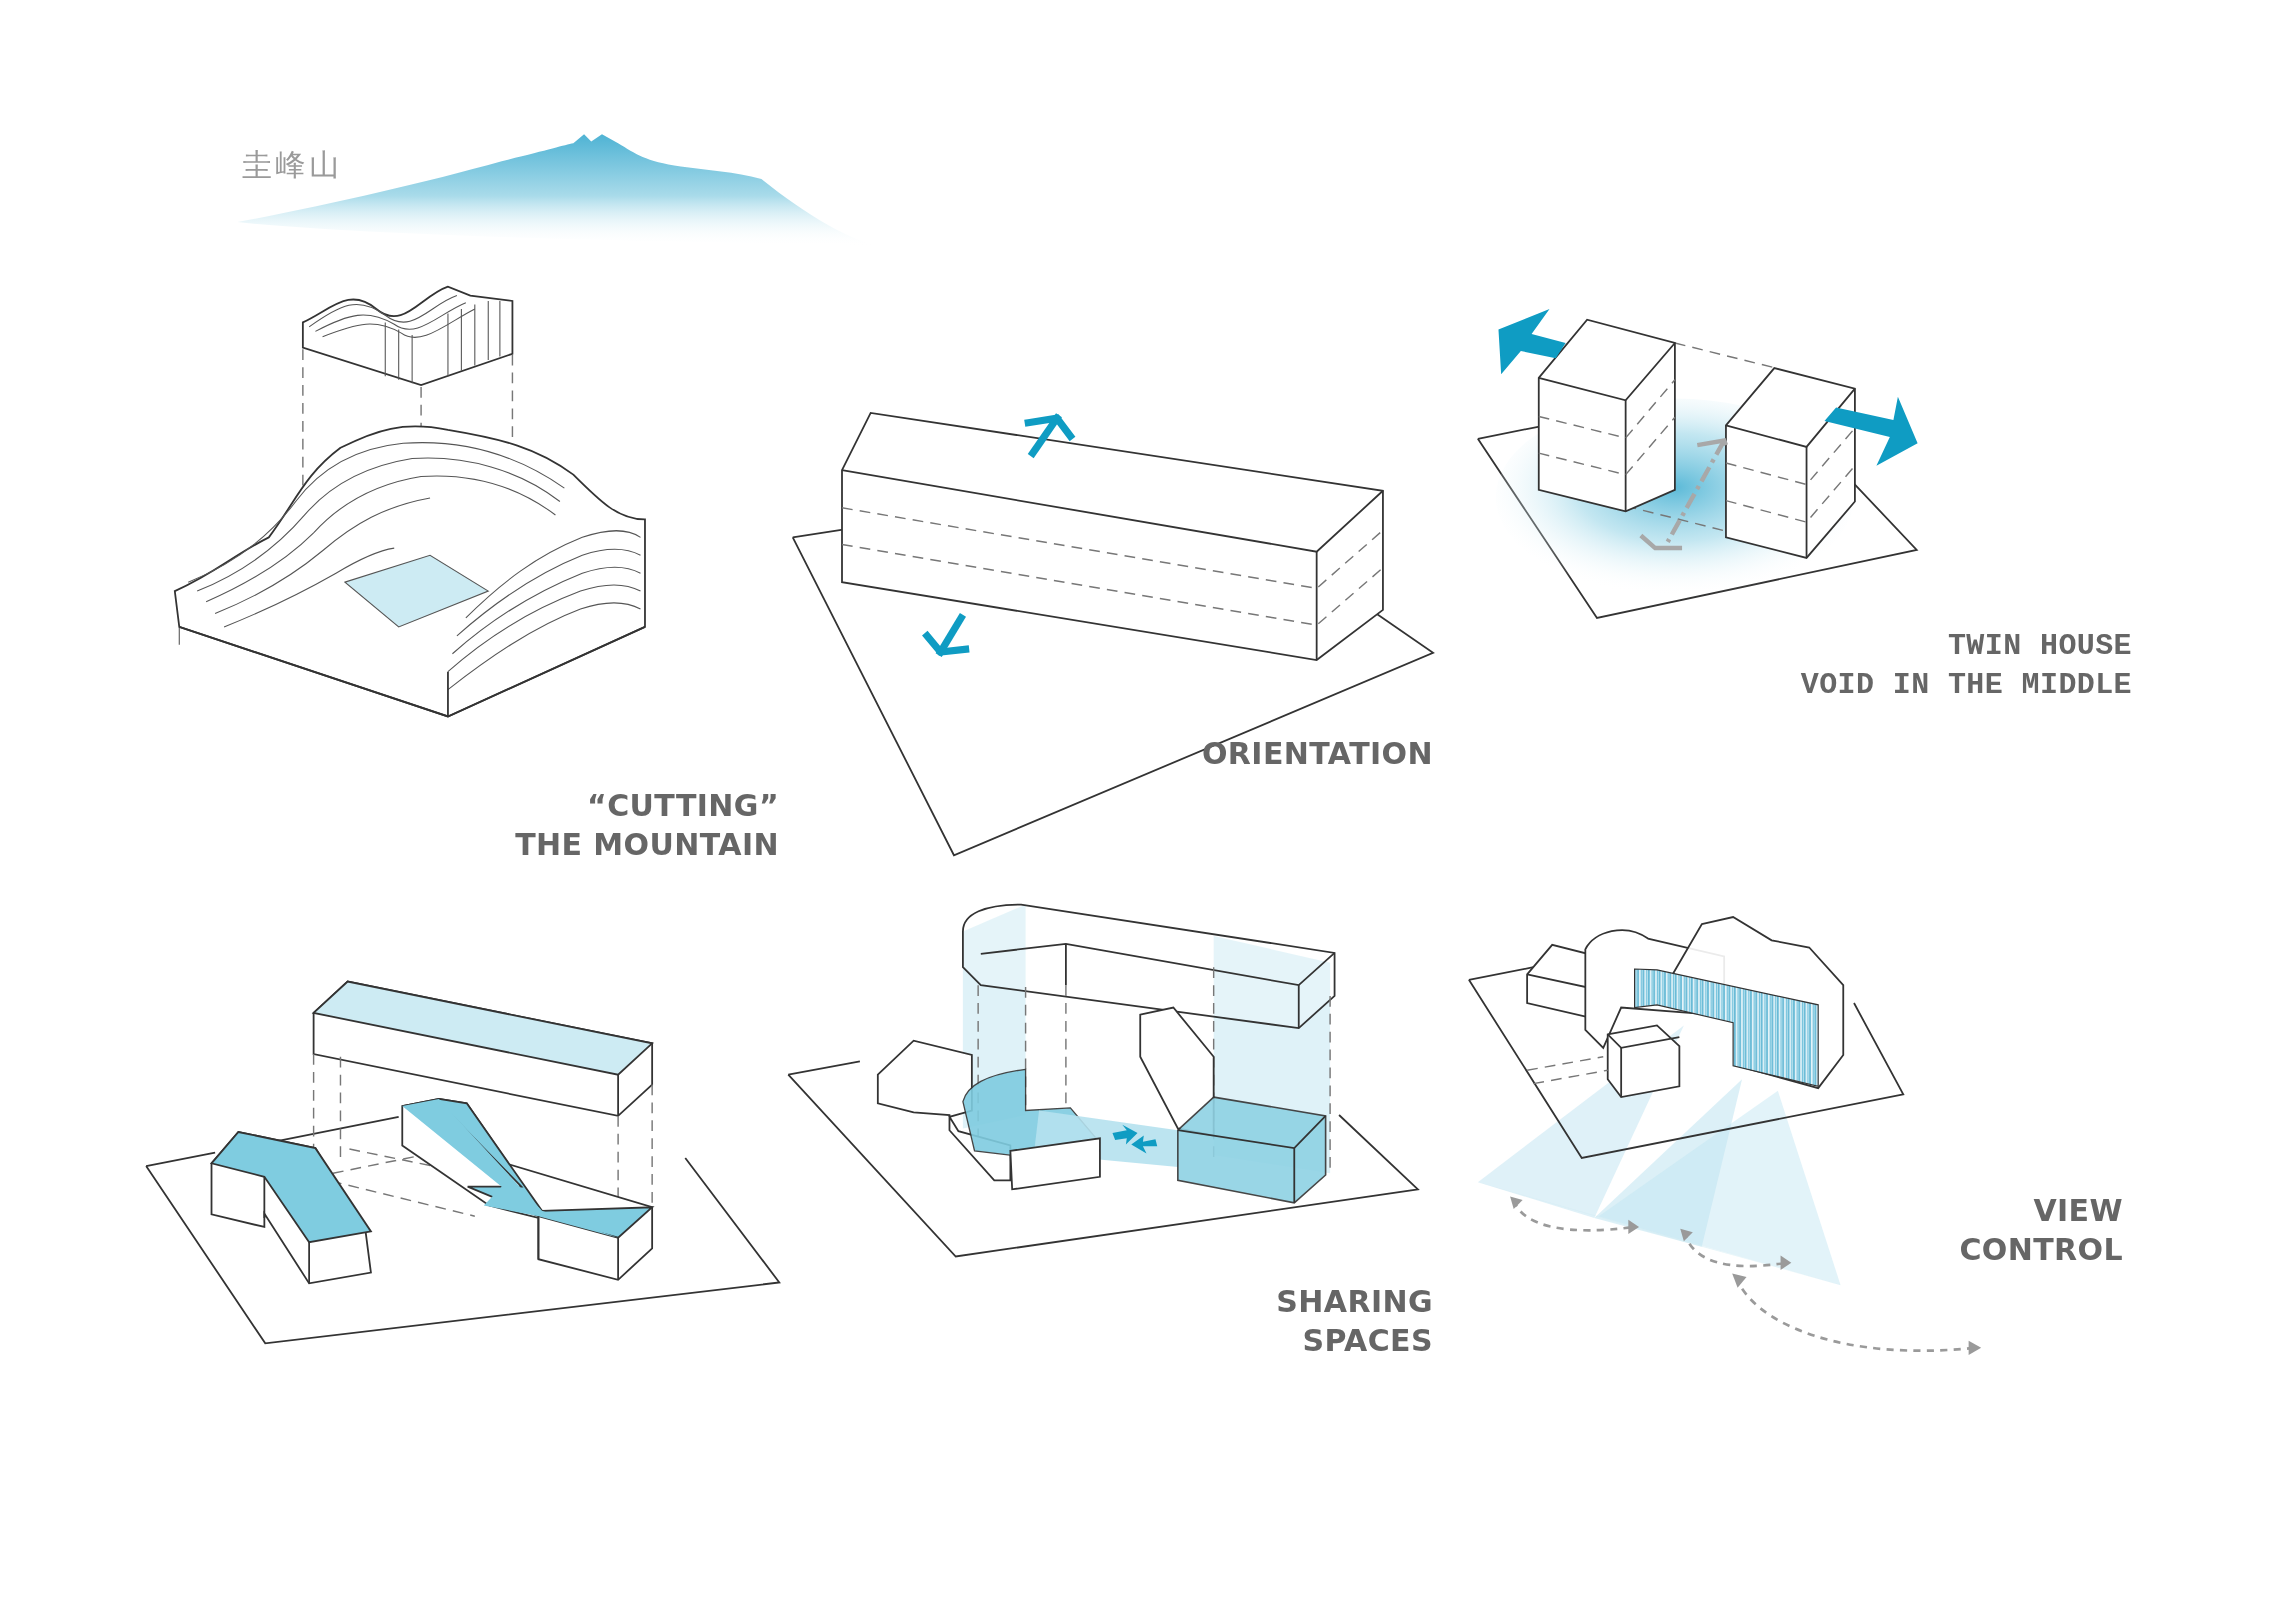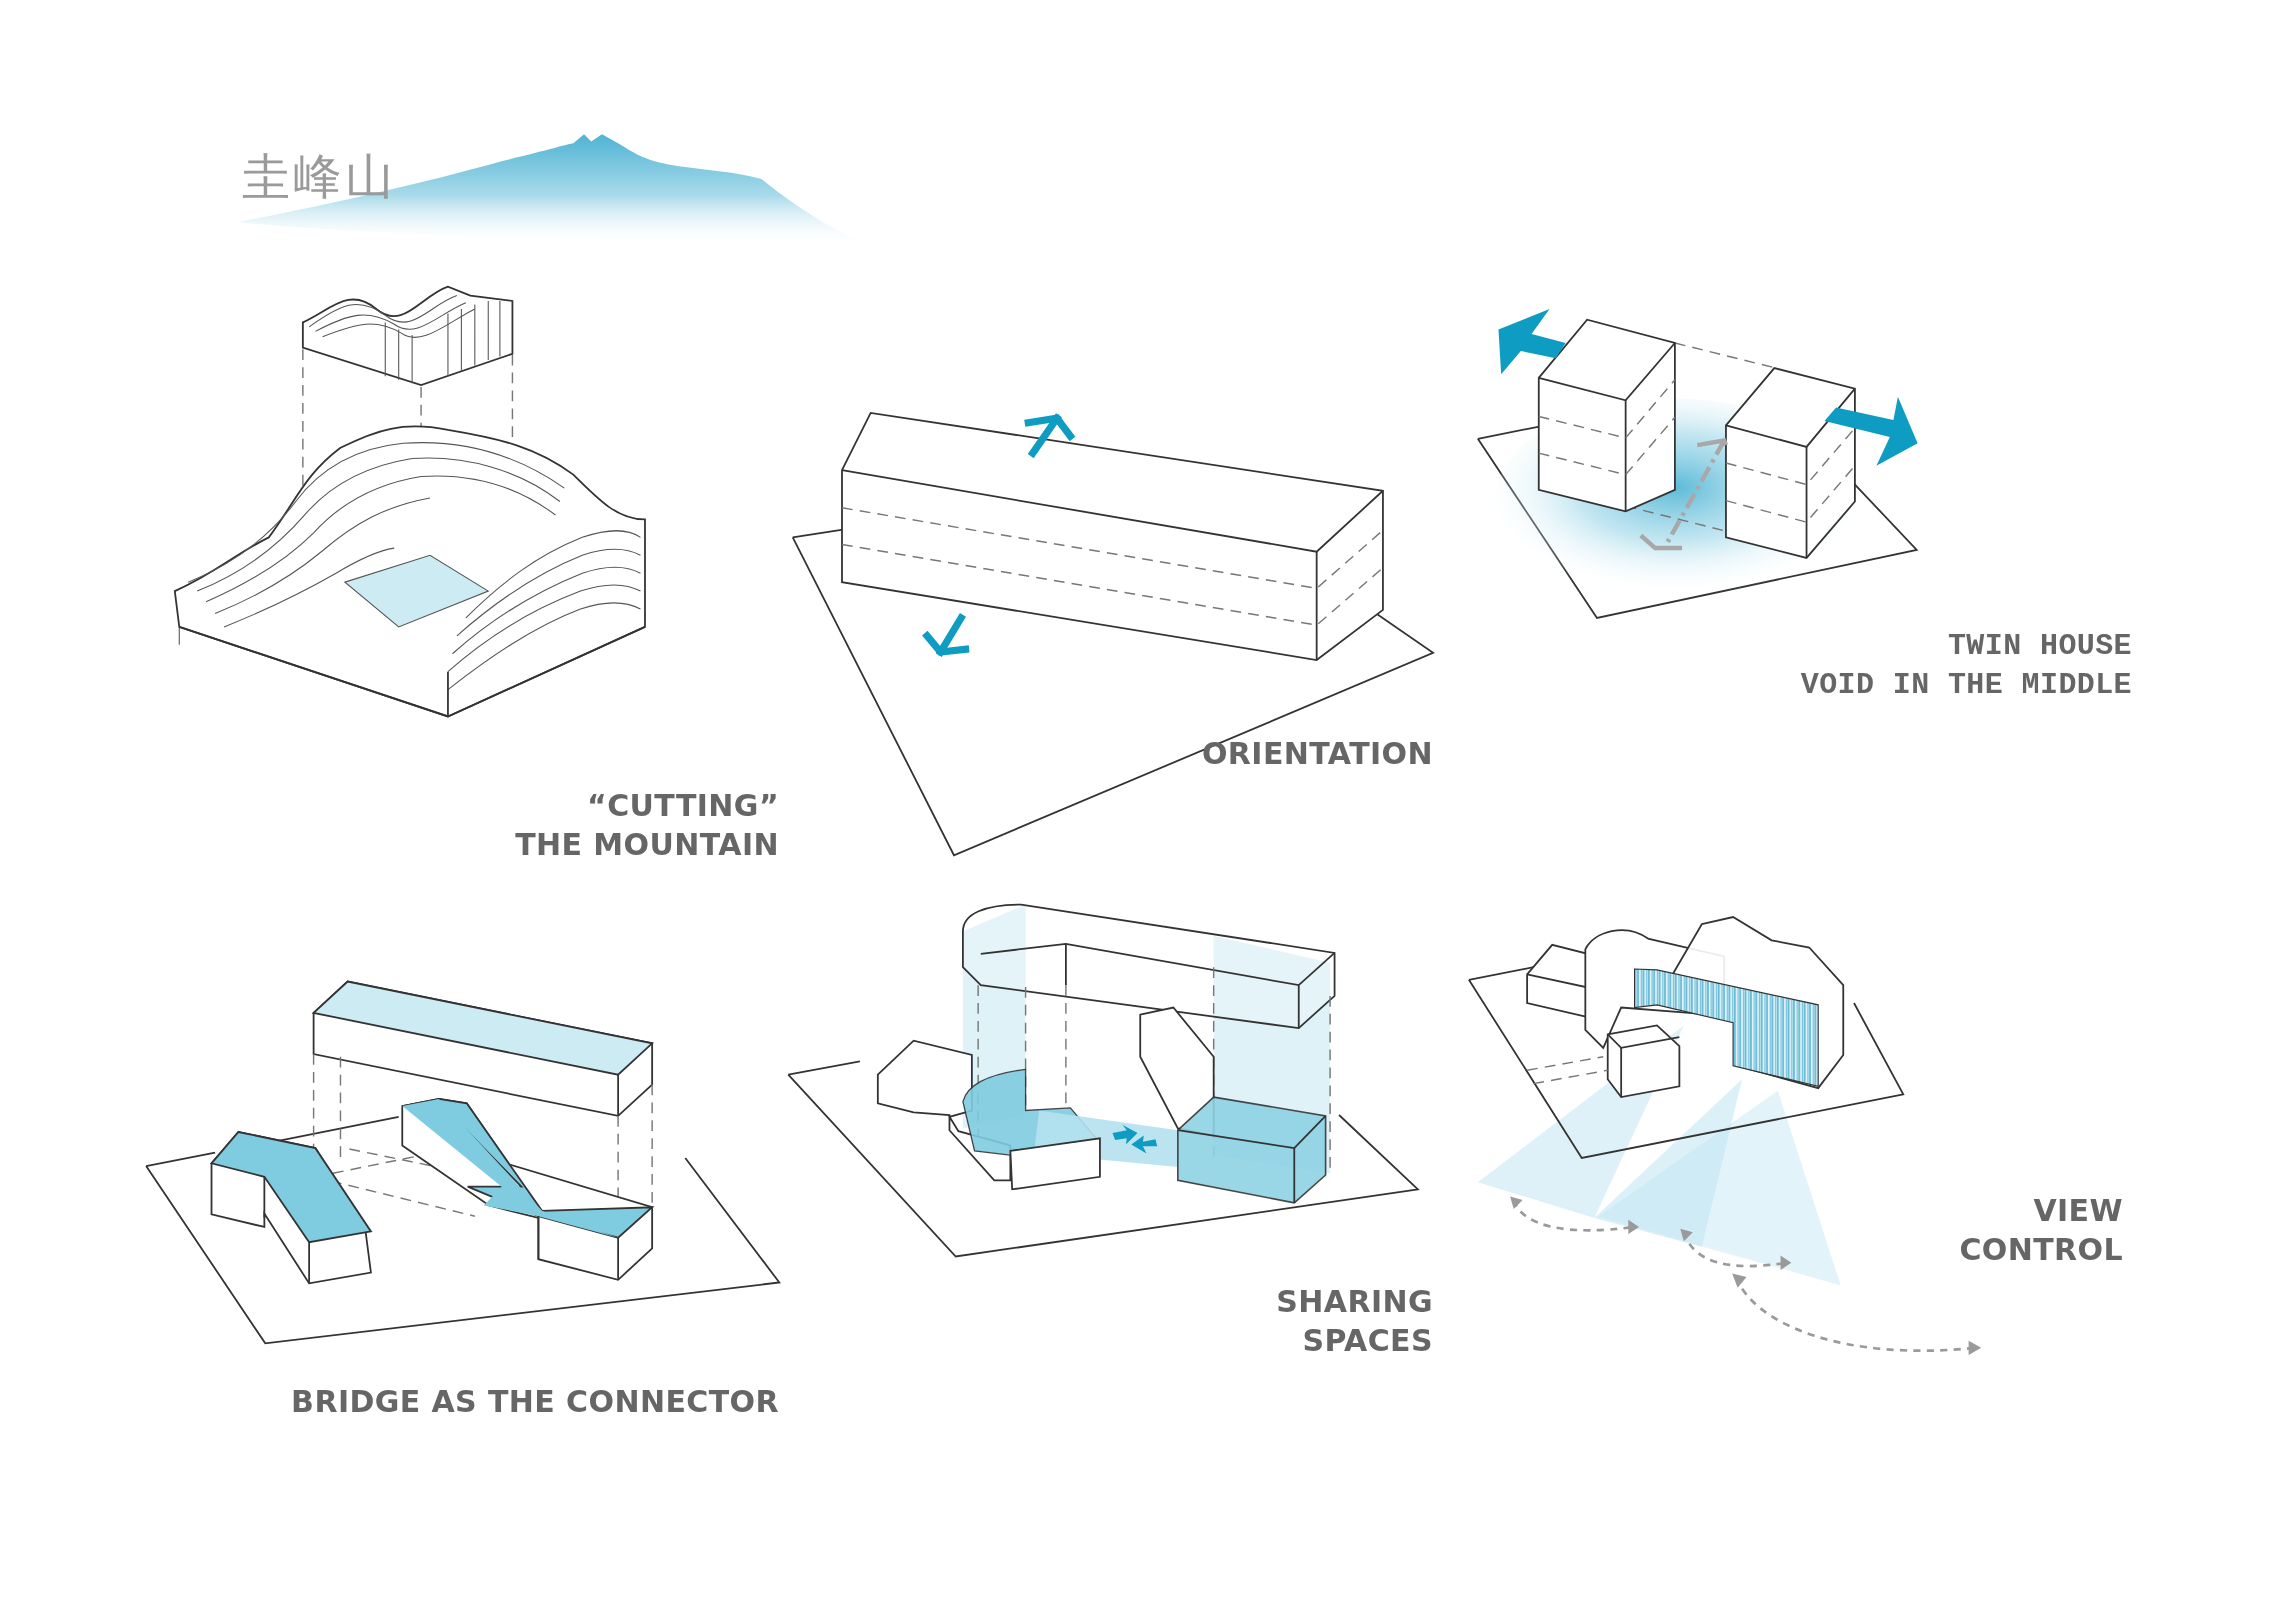--- a/index.html
+++ b/index.html
@@ -1,20 +1,20 @@
 <!DOCTYPE html>
 <html style="font-size:14.3px"><head>
 <meta charset="utf-8">
 <style>
   html, body { margin:0; padding:0; background:#ffffff; }
   body { width:2293px; height:1621px; position:relative; overflow:hidden; font-family:"DejaVu Sans", sans-serif; }
   svg#canvas { position:absolute; left:0; top:0; }
   .lbl { position:absolute; color:#666666; font-family:"DejaVu Sans", sans-serif; font-weight:bold; font-size:30px; line-height:39px; text-align:right; letter-spacing:0.4px; white-space:nowrap; }
   .lbl div { display:block; }
-  .cn { position:absolute; left:242px; top:145px; font-family:"DejaVu Serif", serif; font-size:48px; color:#9a9a9a; letter-spacing:3.6px; font-weight:normal; }
+  .cn { position:absolute; left:242px; top:145px; font-family:"DejaVu Serif", serif; font-size:30px; color:#9a9a9a; letter-spacing:3.6px; font-weight:normal; }
   .ln { fill:none; stroke:#333; stroke-width:2; }
   .dash { fill:none; stroke:#777; stroke-width:1.6; stroke-dasharray:12 8; }
   .box { fill:#fff; stroke:#333; stroke-width:2; }
   .contour { fill:none; stroke:#555; stroke-width:1.2; }
 </style>
 </head>
 <body>
 
 <svg id="canvas" width="2293" height="1621" viewBox="0 0 2560 1810">
   <defs>
@@ -237,21 +237,20 @@
 <div class="lbl" style="right:860px; top:734px;margin-left:24px;">
   <div>ORIENTATION</div>
 </div>
 
 <div class="lbl" style="right:161px; top:627px;font-family:Liberation Mono, monospace;">
   <div>TWIN HOUSE</div>
   <div>VOID IN THE MIDDLE</div>
 </div>
 
 <div class="lbl" style="right:1514px; top:1382px;">
-  <div>BRIDGE AS THE CONNECTOR</div>
 </div>
 
 <div class="lbl" style="right:860px; top:1282px;">
   <div>SHARING</div>
   <div>SPACES</div>
 </div>
 
 <div class="lbl" style="right:170px; top:1191px;margin-left:42px;">
   <div>VIEW</div>
   <div>CONTROL</div>

